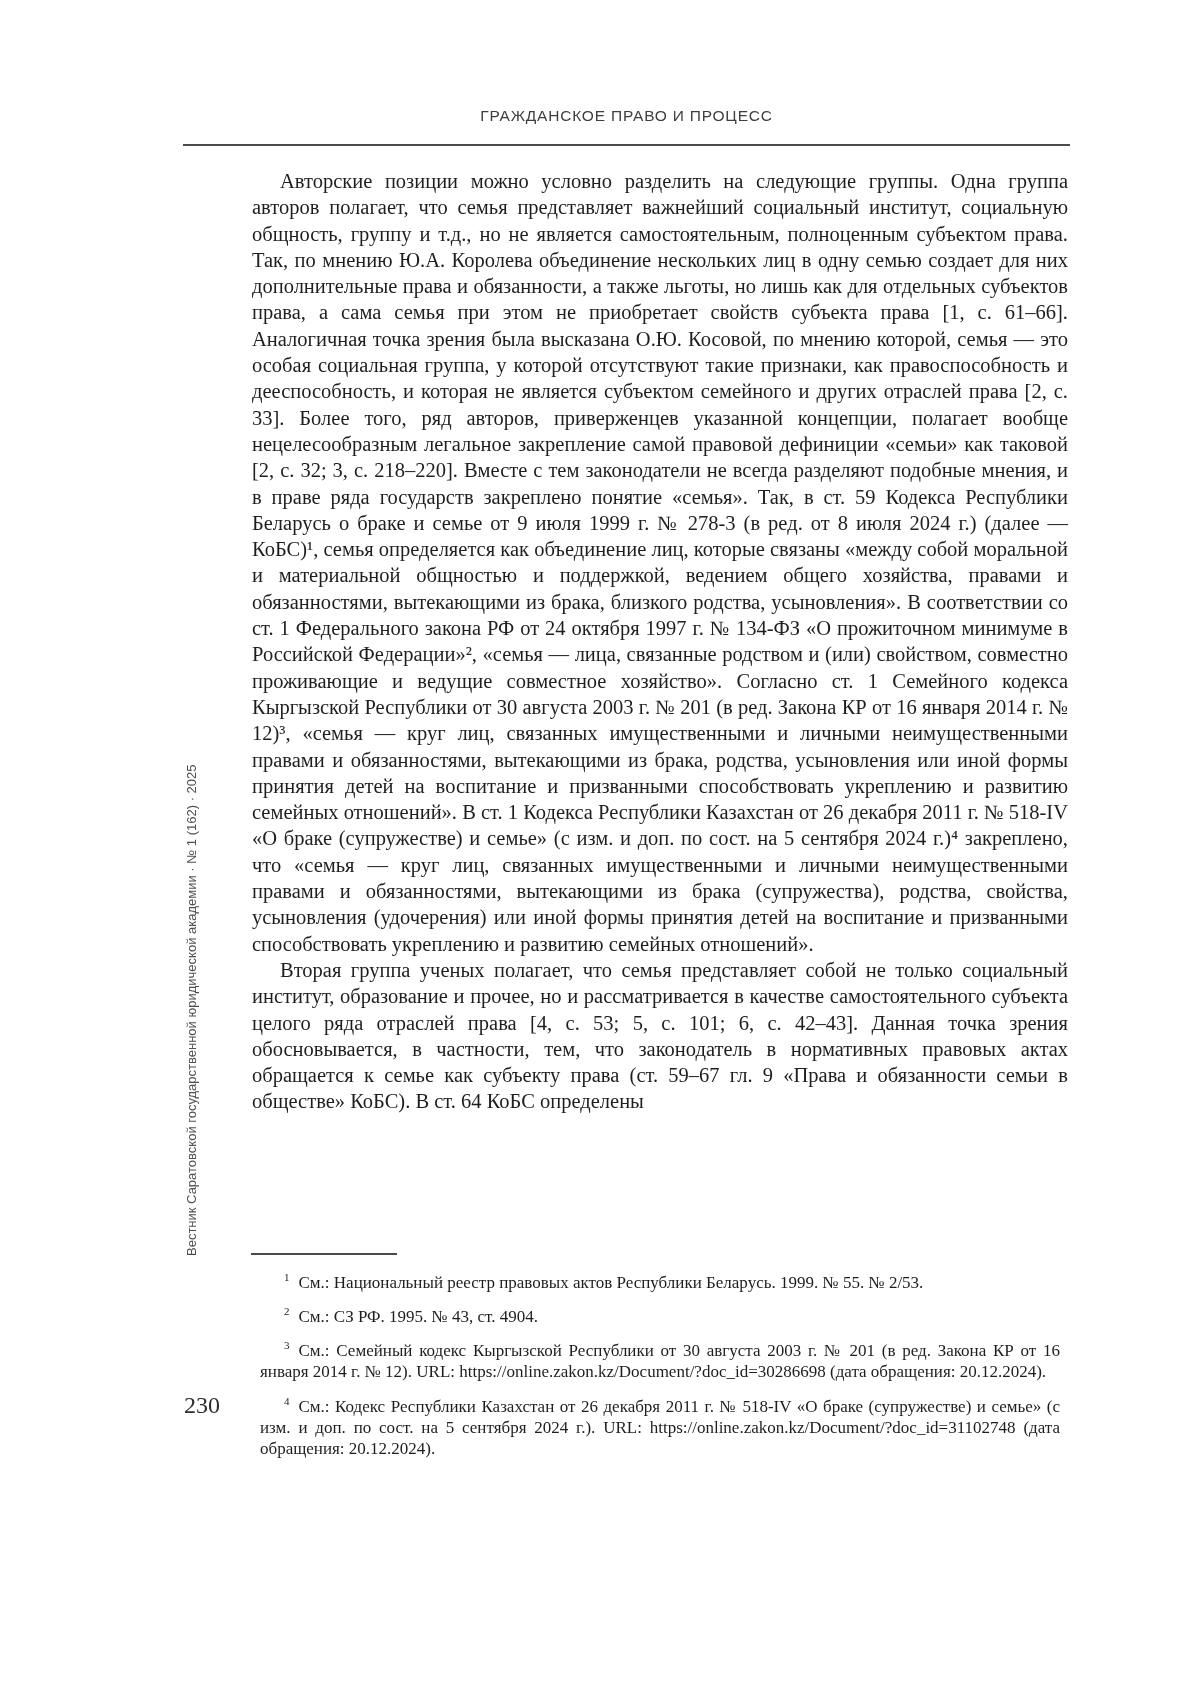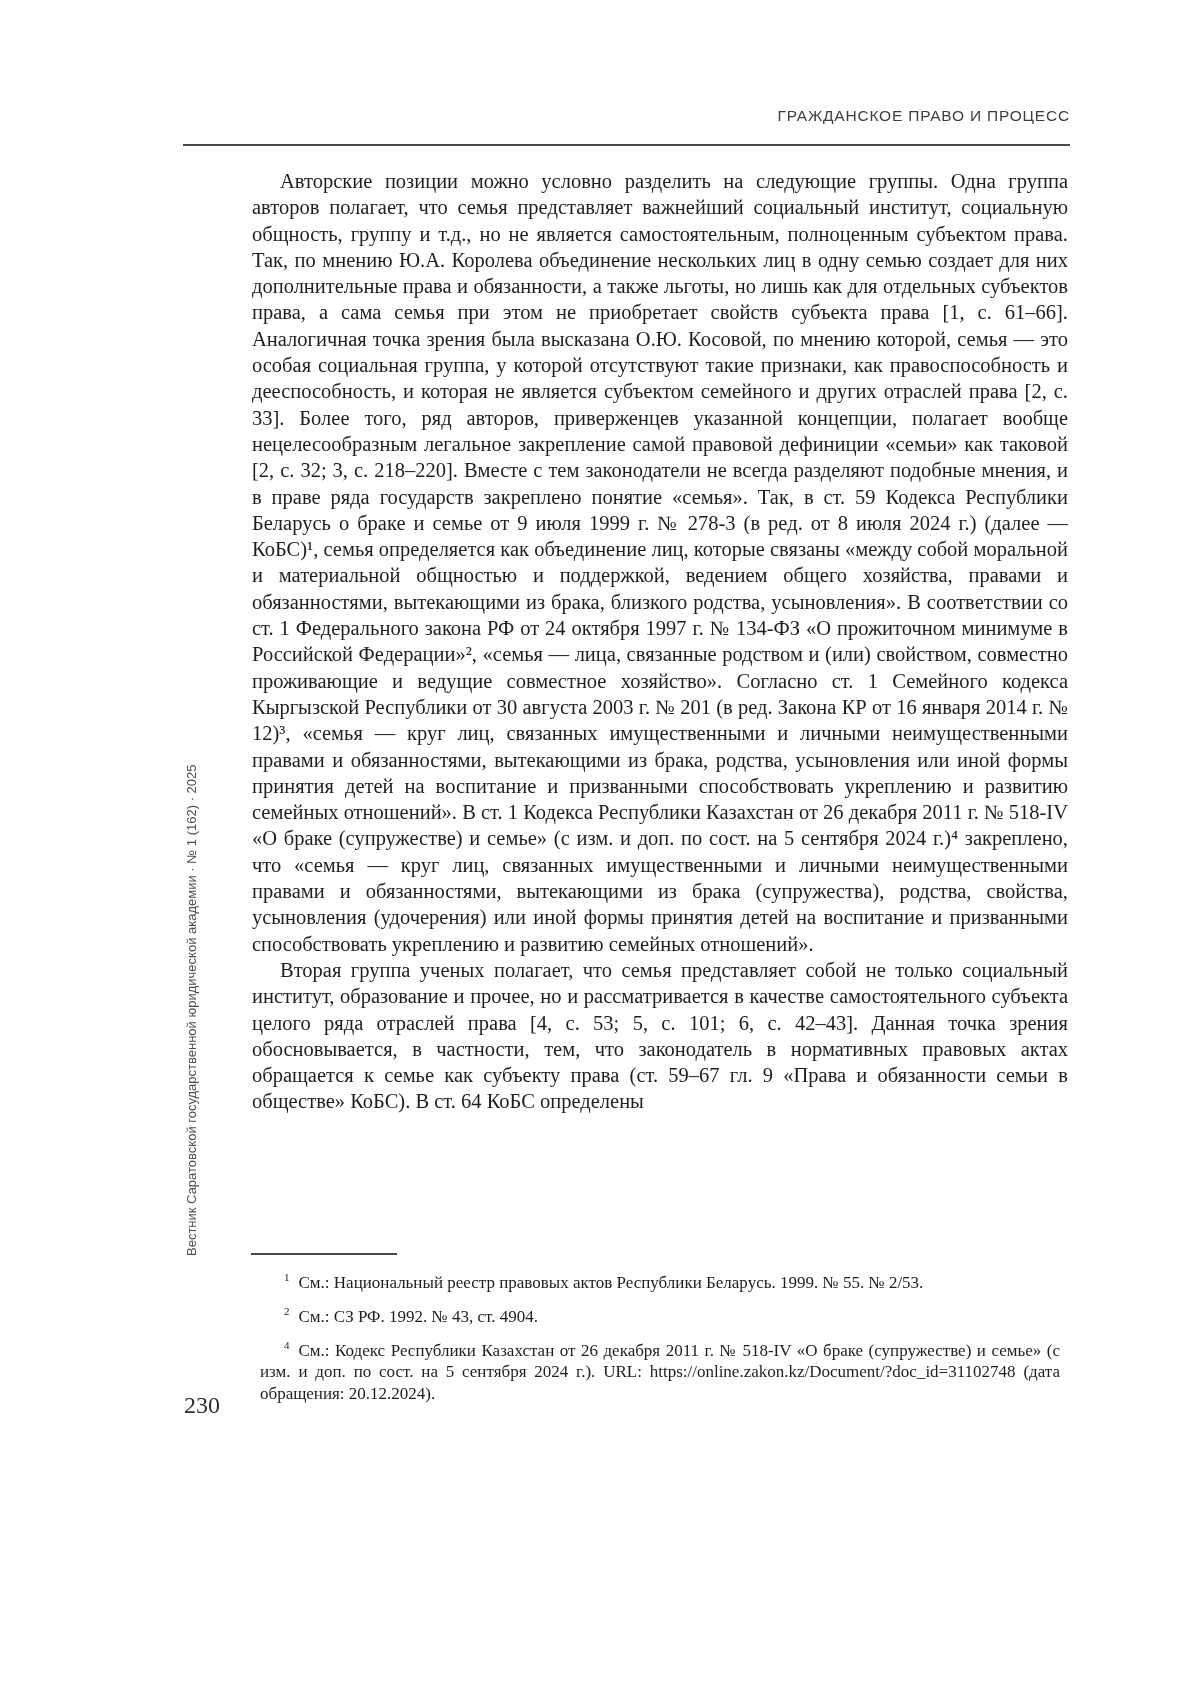--- a/index.html
+++ b/index.html
@@ -6,21 +6,21 @@
   .page{
     position:relative;
     width:1200px;height:1698px;
     background:#ffffff;
     margin:0 auto;
     overflow:hidden;
     font-family:"Liberation Serif","DejaVu Serif",serif;
   }
   .running-head{
     position:absolute;top:107px;left:183px;width:887px;
-    text-align:right;
+    text-align:center;
     font-family:"Liberation Sans","DejaVu Sans",sans-serif;
     font-size:15.5px;letter-spacing:0.8px;
     color:#3e3e3e;
   }
   .head-rule{
     position:absolute;top:144px;left:183px;width:887px;height:2px;
     background:#4a4a4a;
   }
   .body-column{
     position:absolute;top:168px;left:252px;width:816px;
@@ -77,17 +77,18 @@
 
   <div class="body-column" id="body-col">
       <p class="para">Авторские позиции можно условно разделить на следующие группы. Одна группа авторов полагает, что семья представляет важнейший социальный институт, социальную общность, группу и т.д., но не является самостоятельным, полноценным субъектом права. Так, по мнению Ю.А. Королева объединение нескольких лиц в одну семью создает для них дополнительные права и обязанности, а также льготы, но лишь как для отдельных субъектов права, а сама семья при этом не приобретает свойств субъекта права [1, с. 61–66]. Аналогичная точка зрения была высказана О.Ю. Косовой, по мнению которой, семья — это особая социальная группа, у которой отсутствуют такие признаки, как правоспособность и дееспособность, и которая не является субъектом семейного и других отраслей права [2, с. 33]. Более того, ряд авторов, приверженцев указанной концепции, полагает вообще нецелесообразным легальное закрепление самой правовой дефиниции «семьи» как таковой [2, с. 32; 3, с. 218–220]. Вместе с тем законодатели не всегда разделяют подобные мнения, и в праве ряда государств закреплено понятие «семья». Так, в ст. 59 Кодекса Республики Беларусь о браке и семье от 9 июля 1999 г. № 278-3 (в ред. от 8 июля 2024 г.) (далее — КоБС)¹, семья определяется как объединение лиц, которые связаны «между собой моральной и материальной общностью и поддержкой, ведением общего хозяйства, правами и обязанностями, вытекающими из брака, близкого родства, усыновления». В соответствии со ст. 1 Федерального закона РФ от 24 октября 1997 г. № 134-ФЗ «О прожиточном минимуме в Российской Федерации»², «семья — лица, связанные родством и (или) свойством, совместно проживающие и ведущие совместное хозяйство». Согласно ст. 1 Семейного кодекса Кыргызской Республики от 30 августа 2003 г. № 201 (в ред. Закона КР от 16 января 2014 г. № 12)³, «семья — круг лиц, связанных имущественными и личными неимущественными правами и обязанностями, вытекающими из брака, родства, усыновления или иной формы принятия детей на воспитание и призванными способствовать укреплению и развитию семейных отношений». В ст. 1 Кодекса Республики Казахстан от 26 декабря 2011 г. № 518-IV «О браке (супружестве) и семье» (с изм. и доп. по сост. на 5 сентября 2024 г.)⁴ закреплено, что «семья — круг лиц, связанных имущественными и личными неимущественными правами и обязанностями, вытекающими из брака (супружества), родства, свойства, усыновления (удочерения) или иной формы принятия детей на воспитание и призванными способствовать укреплению и развитию семейных отношений».</p>
       <p class="para">Вторая группа ученых полагает, что семья представляет собой не только социальный институт, образование и прочее, но и рассматривается в качестве самостоятельного субъекта целого ряда отраслей права [4, с. 53; 5, с. 101; 6, с. 42–43]. Данная точка зрения обосновывается, в частности, тем, что законодатель в нормативных правовых актах обращается к семье как субъекту права (ст. 59–67 гл. 9 «Права и обязанности семьи в обществе» КоБС). В ст. 64 КоБС определены</p>
     </div>
 
   <div class="footnote-rule"></div>
 
   <div class="footnotes" id="footnotes">
       <p class="footnote"><sup class="fn-marker">1</sup><span class="fn-text">См.: Национальный реестр правовых актов Республики Беларусь. 1999. № 55. № 2/53.</span></p>
-      <p class="footnote"><sup class="fn-marker">2</sup><span class="fn-text">См.: СЗ РФ. 1992. № 43, ст. 4904.</span></p>
+      <p class="footnote"><sup class="fn-marker">2</sup><span class="fn-text">См.: СЗ РФ. 1995. № 43, ст. 4904.</span></p>
+      <p class="footnote"><sup class="fn-marker">3</sup><span class="fn-text">См.: Семейный кодекс Кыргызской Республики от 30 августа 2003 г. № 201 (в ред. Закона КР от 16 января 2014 г. № 12). URL: https://online.zakon.kz/Document/?doc_id=30286698 (дата обращения: 20.12.2024).</span></p>
       <p class="footnote"><sup class="fn-marker">4</sup><span class="fn-text">См.: Кодекс Республики Казахстан от 26 декабря 2011 г. № 518-IV «О браке (супружестве) и семье» (с изм. и доп. по сост. на 5 сентября 2024 г.). URL: https://online.zakon.kz/Document/?doc_id=31102748 (дата обращения: 20.12.2024).</span></p>
     </div>
 
 </div>
 
 </body></html>

